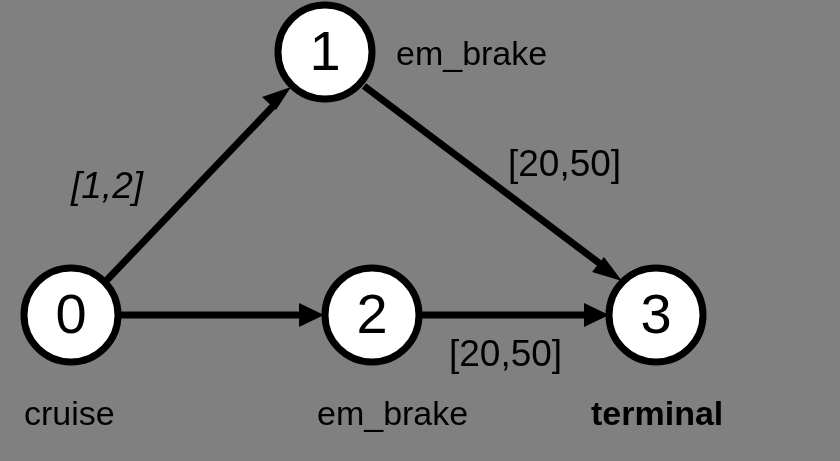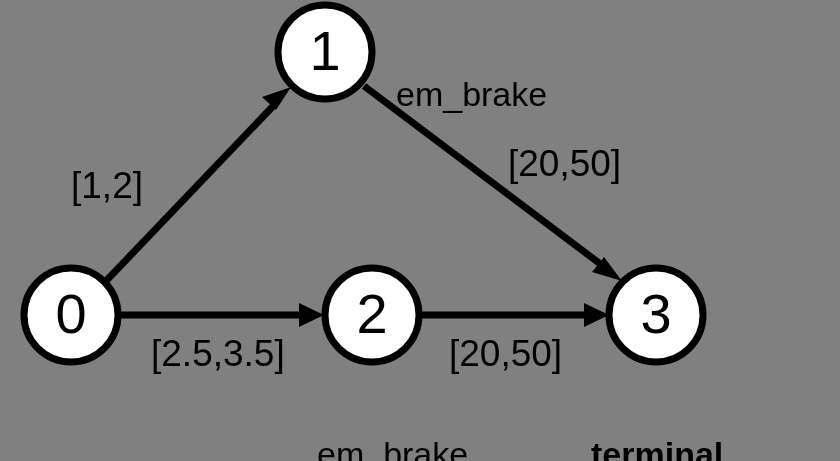--- a/index.html
+++ b/index.html
@@ -53,21 +53,20 @@
     color: #000000;
     font-family: "Liberation Sans", sans-serif;
     white-space: nowrap;
     line-height: 1;
   }
   .edge-guard {
     font-size: 37px;
   }
   .state-name {
     font-size: 34px;
-    margin-top: 41px;
   }
 </style>
 </head>
 <body>
 
 <div id="diagram-canvas">
 
   <svg id="graph-svg" viewBox="0 0 840 461" xmlns="http://www.w3.org/2000/svg">
 
     <g>
@@ -105,28 +104,28 @@
       <text class="node-label" x="372" y="318">2</text>
     </g>
 
     <g>
       <circle class="node-circle" cx="656" cy="315" r="47"></circle>
       <text class="node-label" x="656" y="318">3</text>
     </g>
 
   </svg>
 
-  <div class="overlay-text edge-guard" style="left:71px; top:167px;">[1,2]</div>
+  <div class="overlay-text edge-guard" style="left:71px; top:167px;font-style:italic;">[1,2]</div>
 
   <div class="overlay-text state-name" style="left:396px; top:36px;">em_brake</div>
 
   <div class="overlay-text edge-guard" style="left:508px; top:145px;">[20,50]</div>
 
-  <div class="overlay-text edge-guard" style="left:151px; top:335px;">[2.5,3.5]</div>
 
   <div class="overlay-text edge-guard" style="left:449px; top:335px;">[20,50]</div>
 
+  <div class="overlay-text state-name" style="left:24px; top:396px;">cruise</div>
 
   <div class="overlay-text state-name" style="left:317px; top:396px;">em_brake</div>
 
   <div class="overlay-text state-name" style="left:591px; top:396px;font-weight:bold;">terminal</div>
 
 </div>
 
 </body></html>

